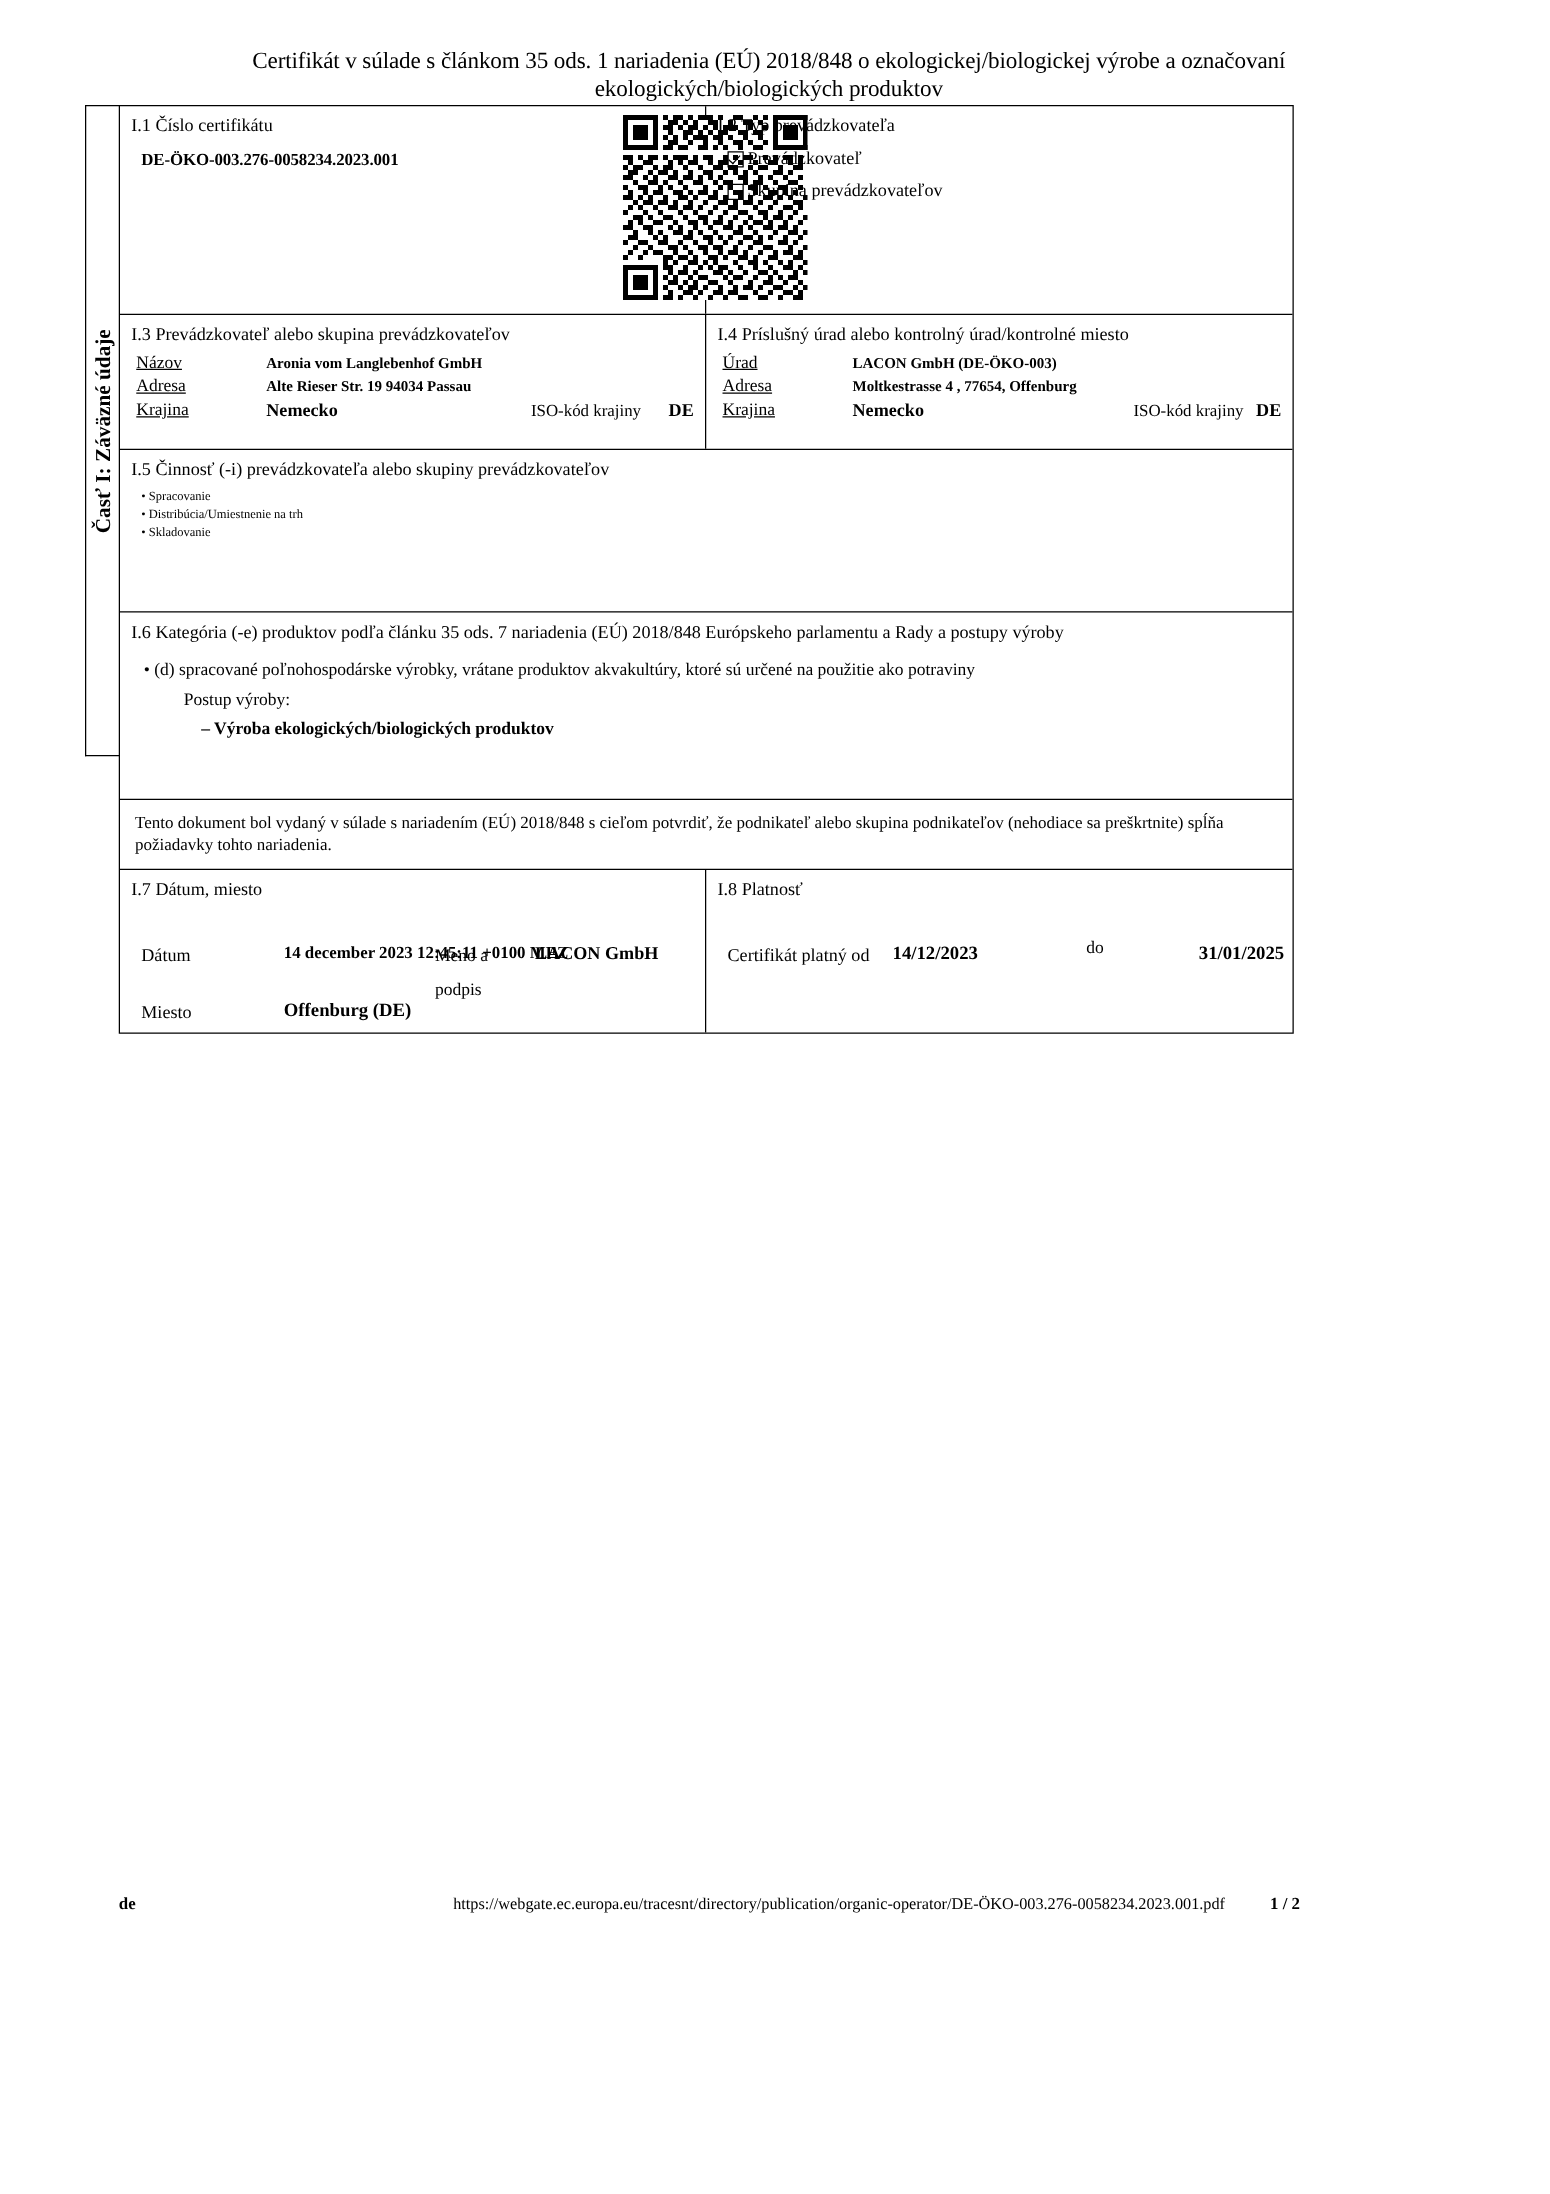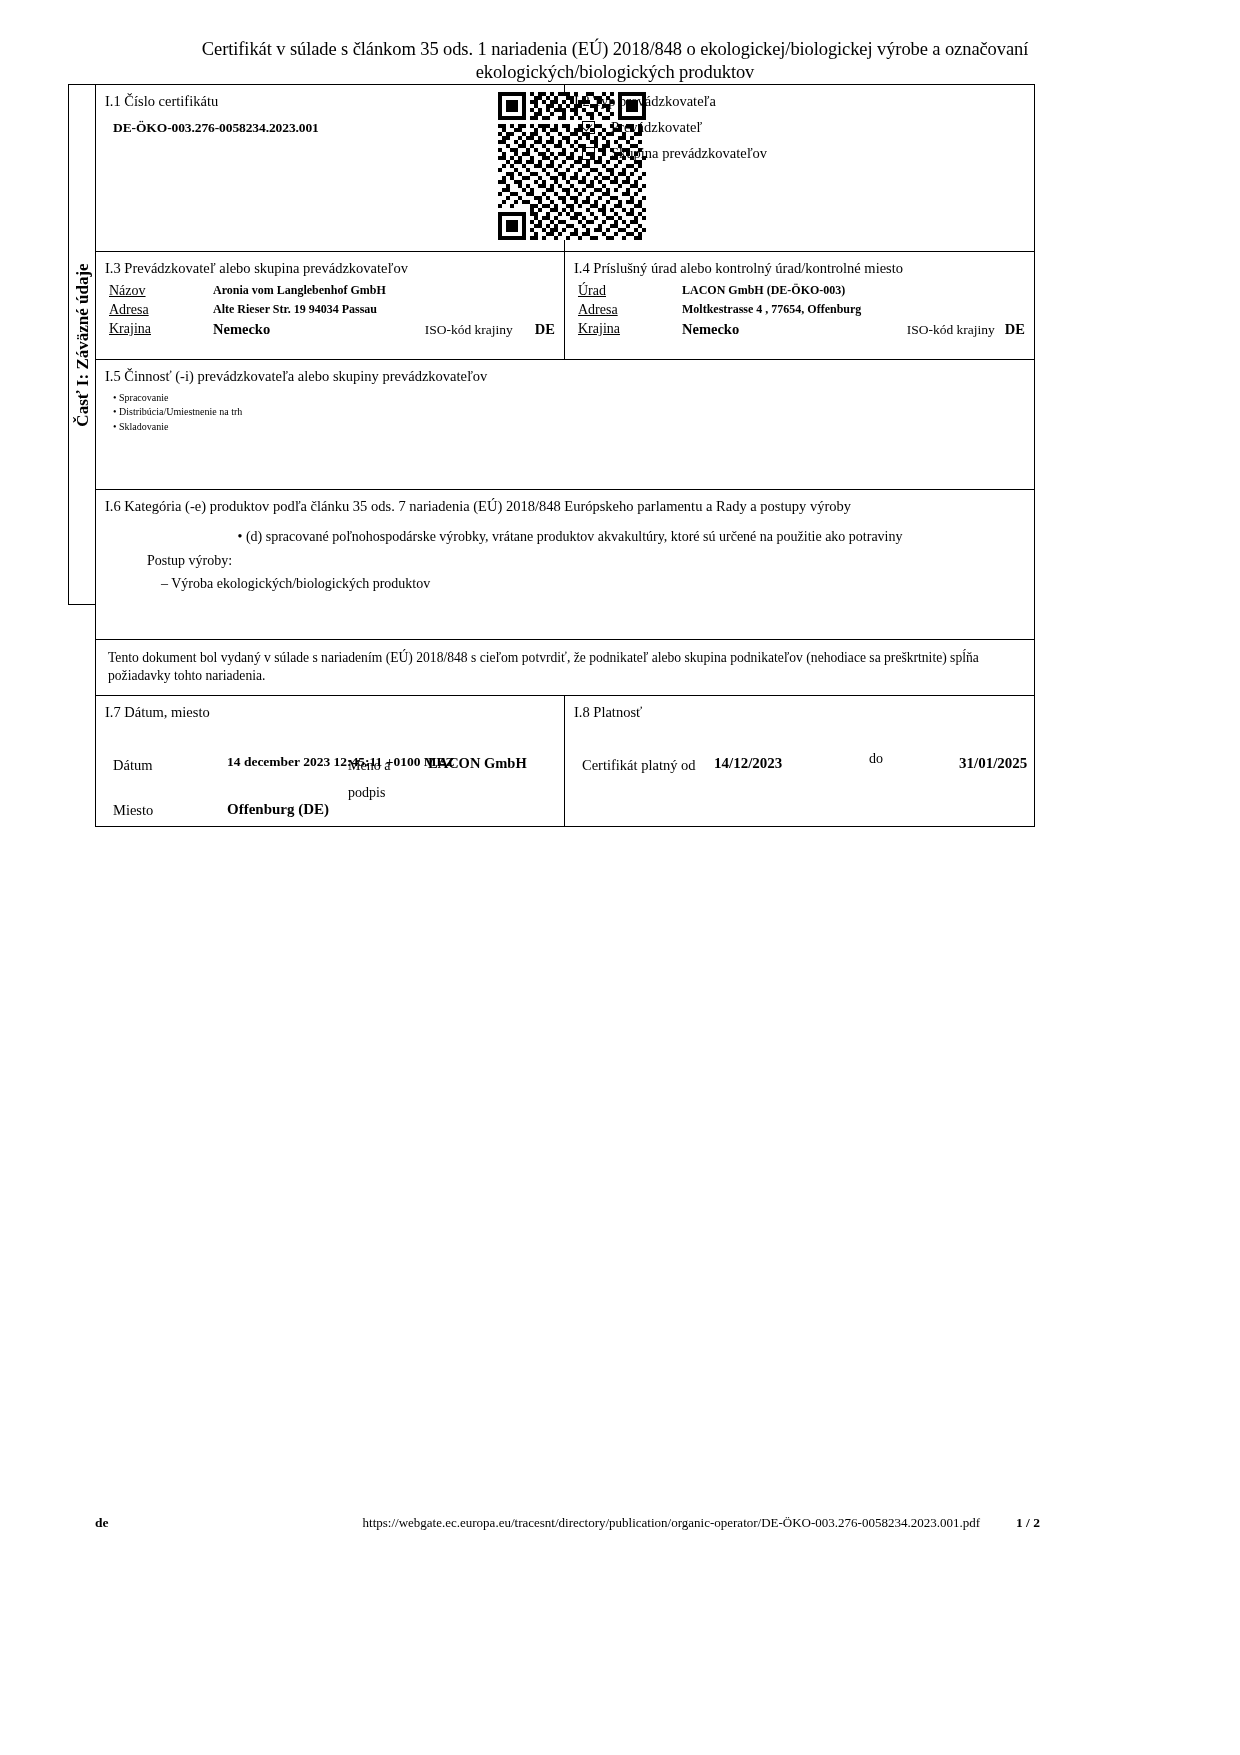--- a/index.html
+++ b/index.html
@@ -101,21 +101,21 @@
     right: -82px;
     top: 7px;
     width: 148px;
     height: 148px;
   }
   .qr-wrap svg { display: block; }
 
   .chk-line {
     display: flex;
     align-items: center;
-    gap: 16px;
+    gap: 3px;
     margin: 9px 0 0 8px;
     font-size: 14.5px;
   }
   .chk {
     width: 13px;
     height: 13px;
     border: 1.2px solid #000;
     position: relative;
     flex: none;
     box-sizing: border-box;
@@ -165,32 +165,32 @@
     line-height: 1.42;
   }
   .bullet::before { content: "• "; }
 
   
   .sec-cat { height: 150px; }
   .cat-item {
     font-size: 14px;
     margin-left: 10px;
     margin-top: 14px;
-    text-align: center;
   }
   .cat-item::before { content: "• "; }
   .cat-sub {
     font-size: 14px;
     margin-left: 42px;
     margin-top: 8px;
   }
   .cat-subsub {
     font-size: 14px;
     margin-left: 56px;
     margin-top: 7px;
+    font-weight: bold;
   }
 
   
   .sec-decl { height: 56px; padding: 9px 12px; }
   .decl-text {
     font-size: 13.6px;
     line-height: 1.3;
   }
 
   

